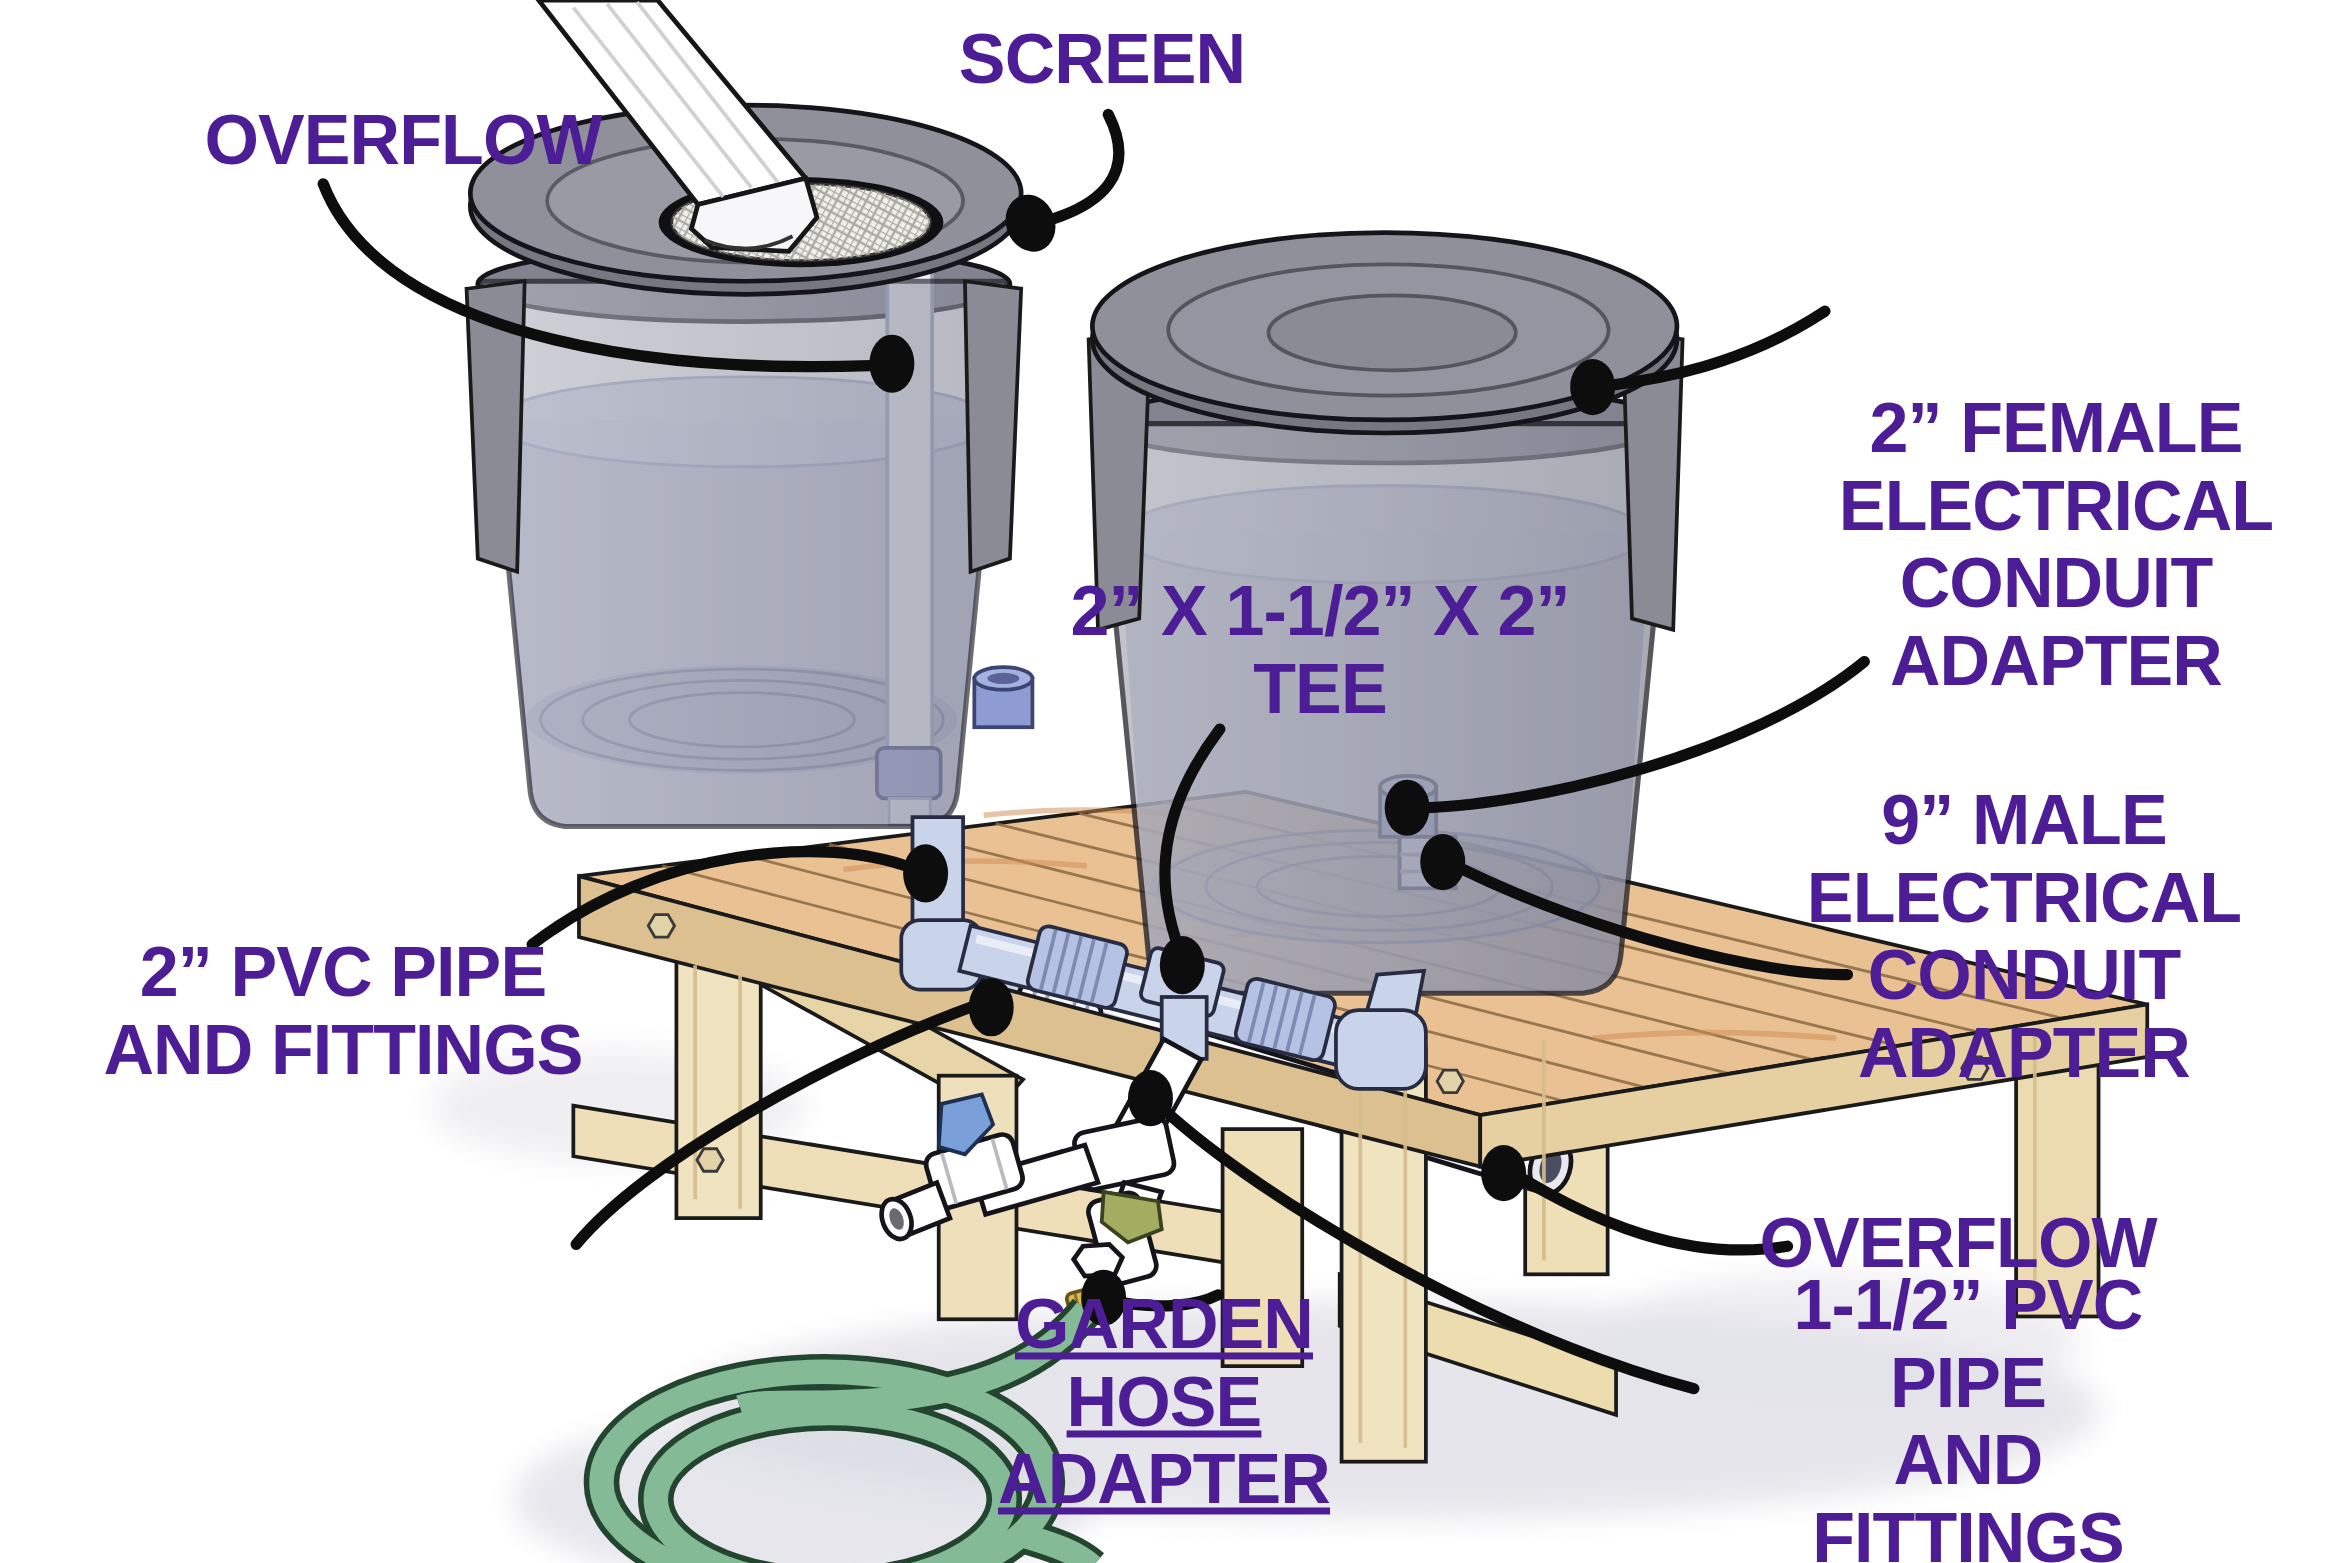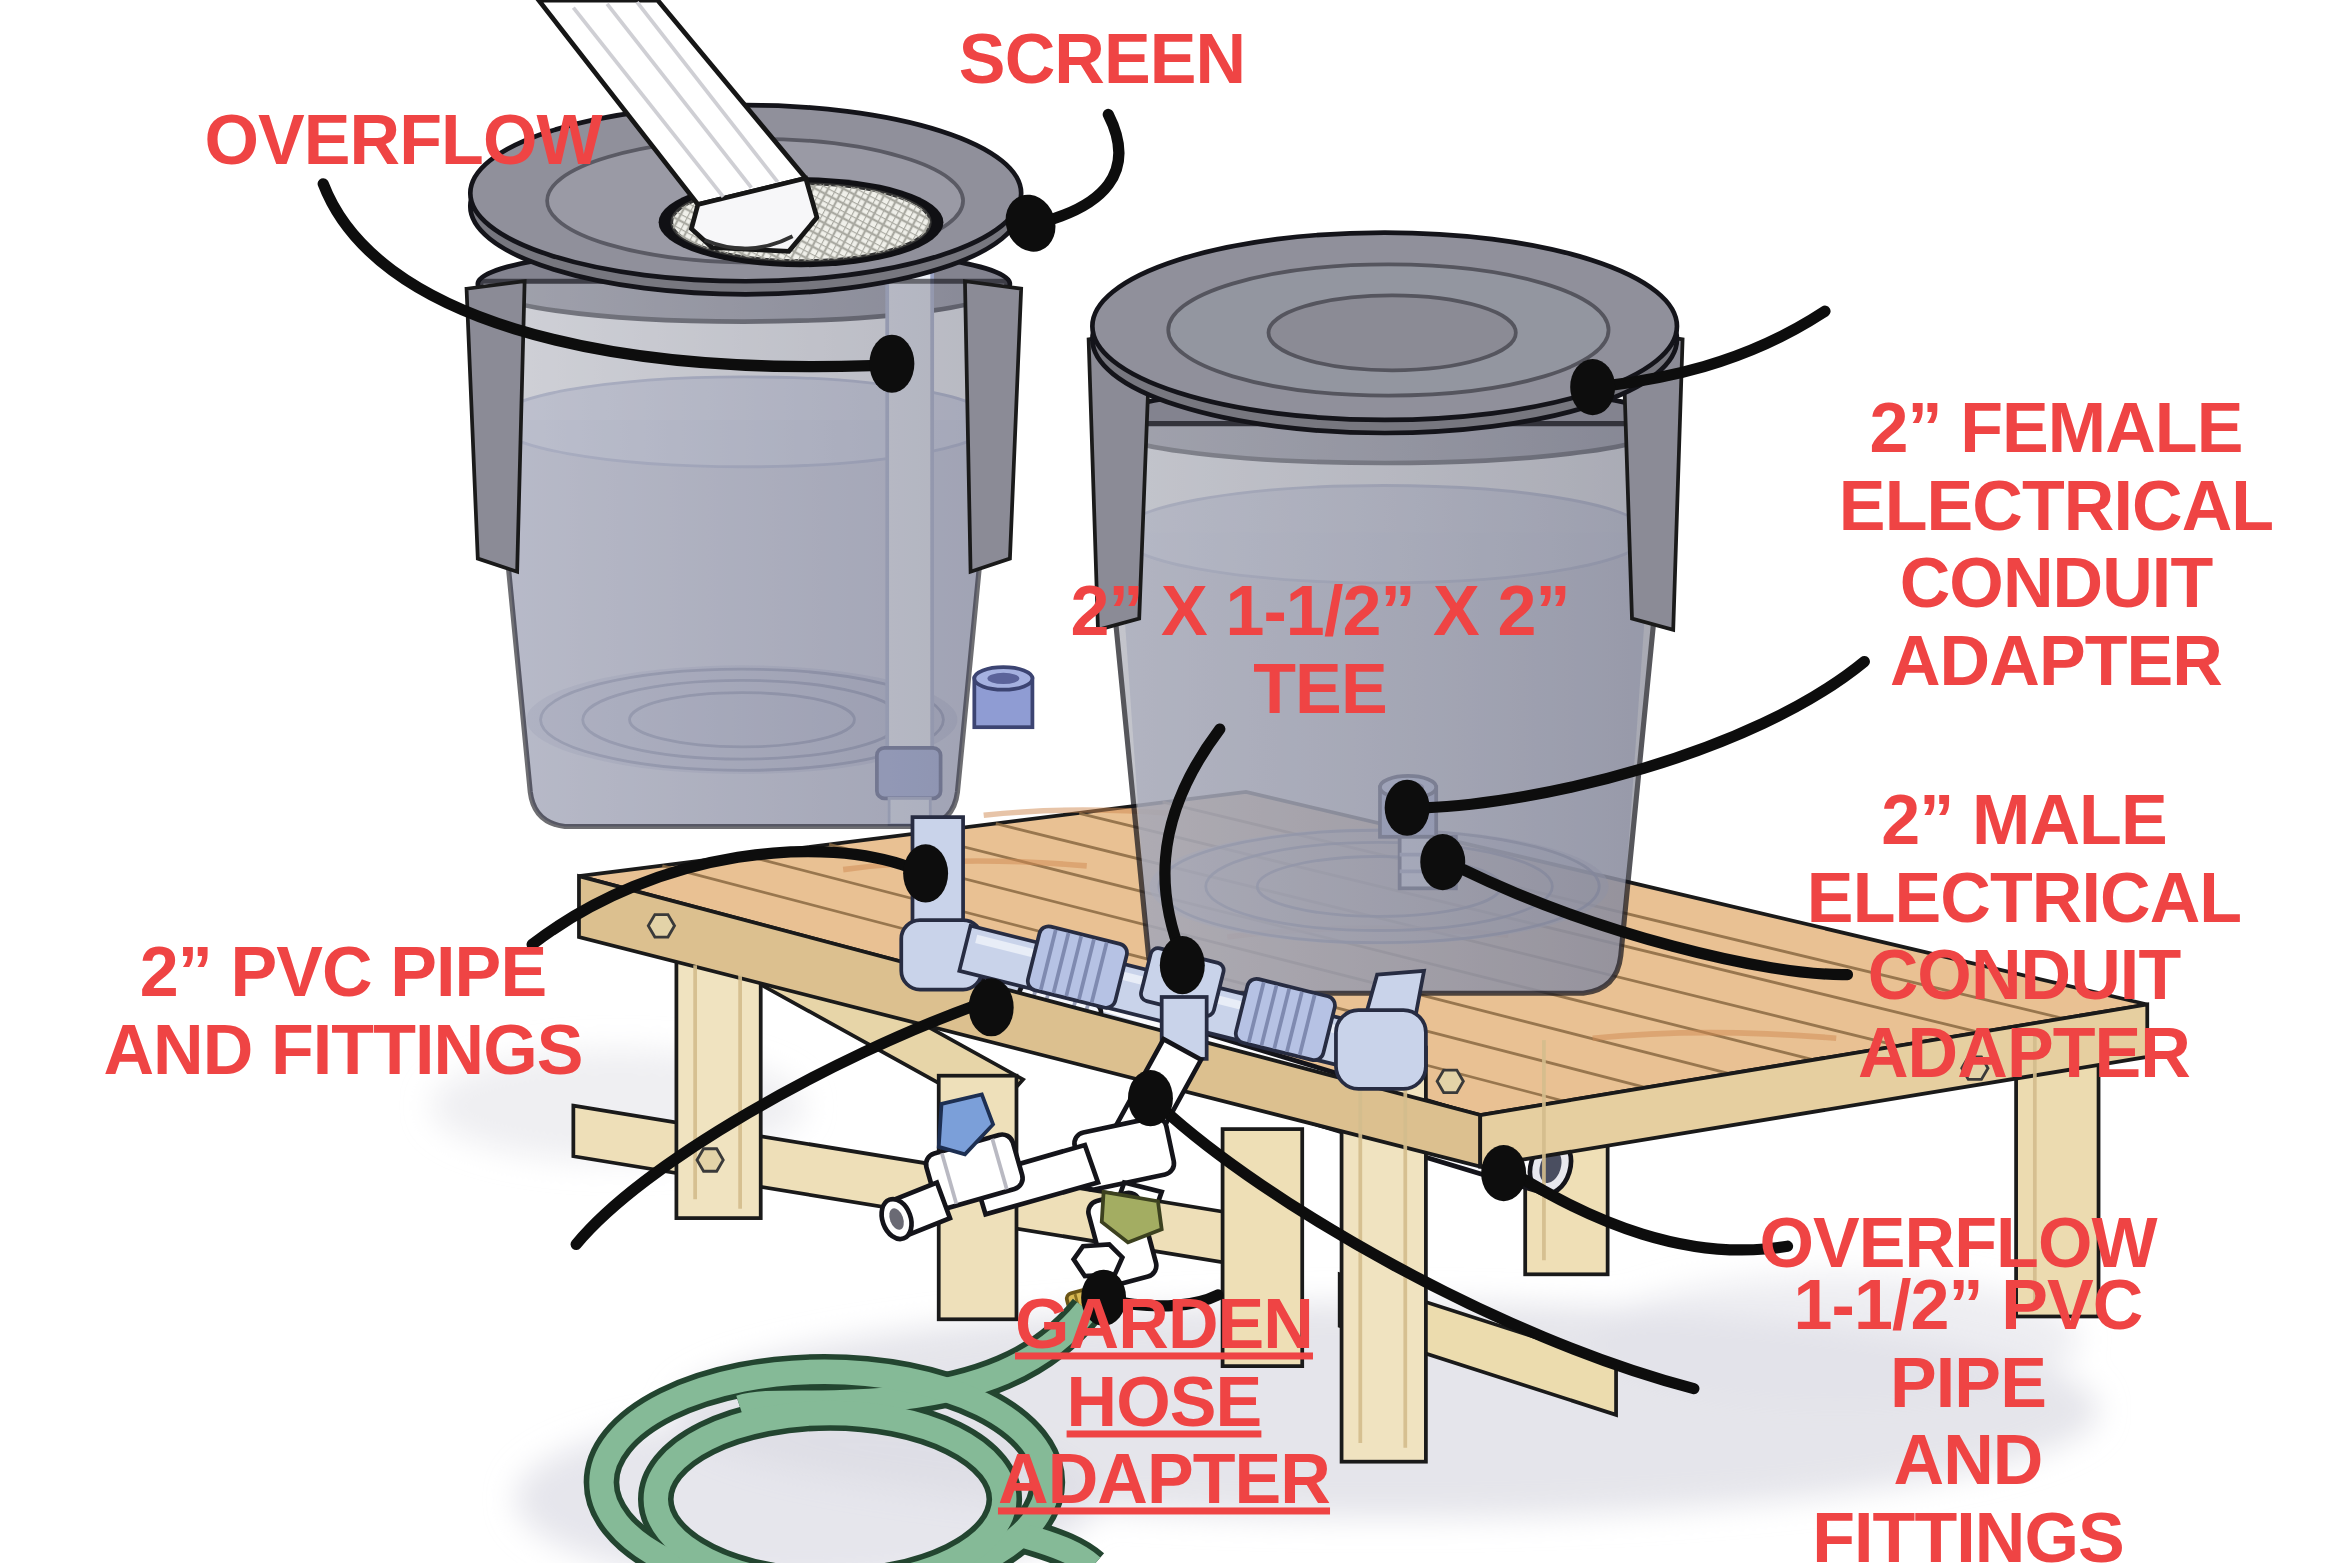--- a/index.html
+++ b/index.html
@@ -1,21 +1,21 @@
 <!DOCTYPE html>
 <html style="font-size:15px"><head>
 <meta charset="utf-8">
 <style>
   html,body{margin:0;padding:0;background:#ffffff;}
   .stage{position:relative;width:2344px;height:1564px;background:#ffffff;overflow:hidden;
          font-family:"Liberation Sans",sans-serif;}
   .stage svg{position:absolute;left:0;top:0;}
   .lbl{position:absolute;transform:translate(-50%,-50%);
        font:700 70px/1.11 "Liberation Sans",sans-serif;
-       color:#ef4444;text-align:center;white-space:pre-line;letter-spacing:-0.9px;}
+       color:#4c1d95;text-align:center;white-space:pre-line;letter-spacing:-0.9px;}
   .lbl-overflow-top{left:403px;top:141px;}
   .lbl-screen{left:1102px;top:60px;}
   .lbl-garbage-can{left:1979px;top:268px;}
   .lbl-female{left:2031px;top:545px;margin-left:25px;}
   .lbl-male{left:2024px;top:937px;}
   .lbl-tee{left:1320px;top:651px;}
   .lbl-pvc2{left:343px;top:1012px;}
   .lbl-unions{left:514px;top:1269px;}
   .lbl-overflow-right{left:1958px;top:1244px;}
   .lbl-gha{left:1164px;top:1403px;text-decoration:underline;}
@@ -321,21 +321,21 @@
     <ellipse cx="1228" cy="1172" rx="24" ry="30"></ellipse>
   </g>
 </svg>
 
   <div class="lbl lbl-overflow-top">OVERFLOW</div>
   <div class="lbl lbl-screen">SCREEN</div>
   <div class="lbl lbl-female">2” FEMALE
 ELECTRICAL
 CONDUIT
 ADAPTER</div>
-  <div class="lbl lbl-male">2” MALE
+  <div class="lbl lbl-male">9” MALE
 ELECTRICAL
 CONDUIT
 ADAPTER</div>
   <div class="lbl lbl-tee">2” X 1-1/2” X 2”
 TEE</div>
   <div class="lbl lbl-pvc2">2” PVC PIPE
 AND FITTINGS</div>
   <div class="lbl lbl-overflow-right">OVERFLOW</div>
   <div class="lbl lbl-gha">GARDEN
 HOSE

